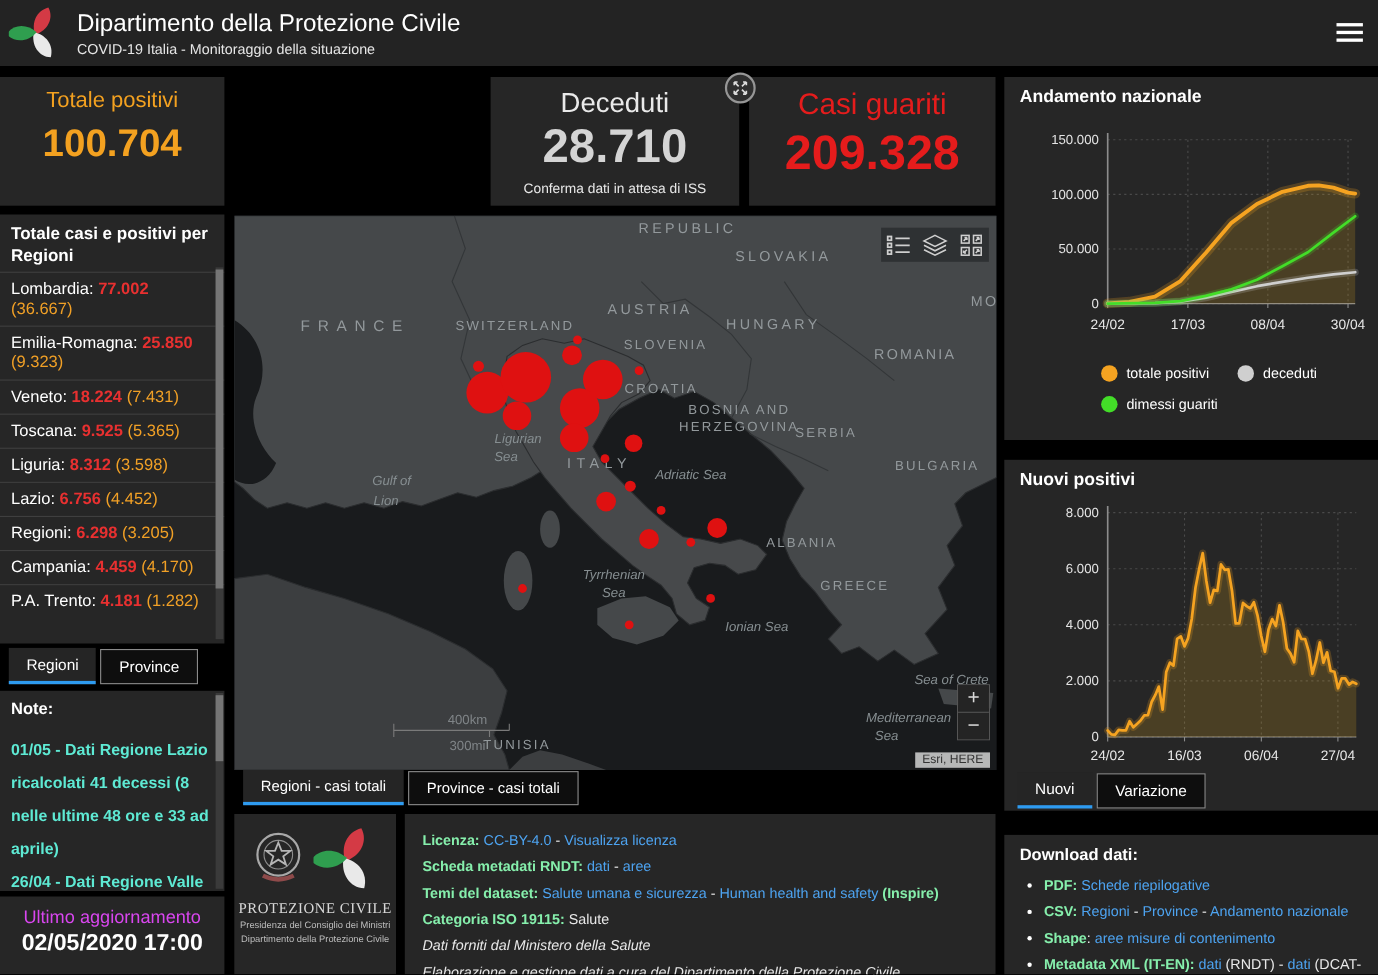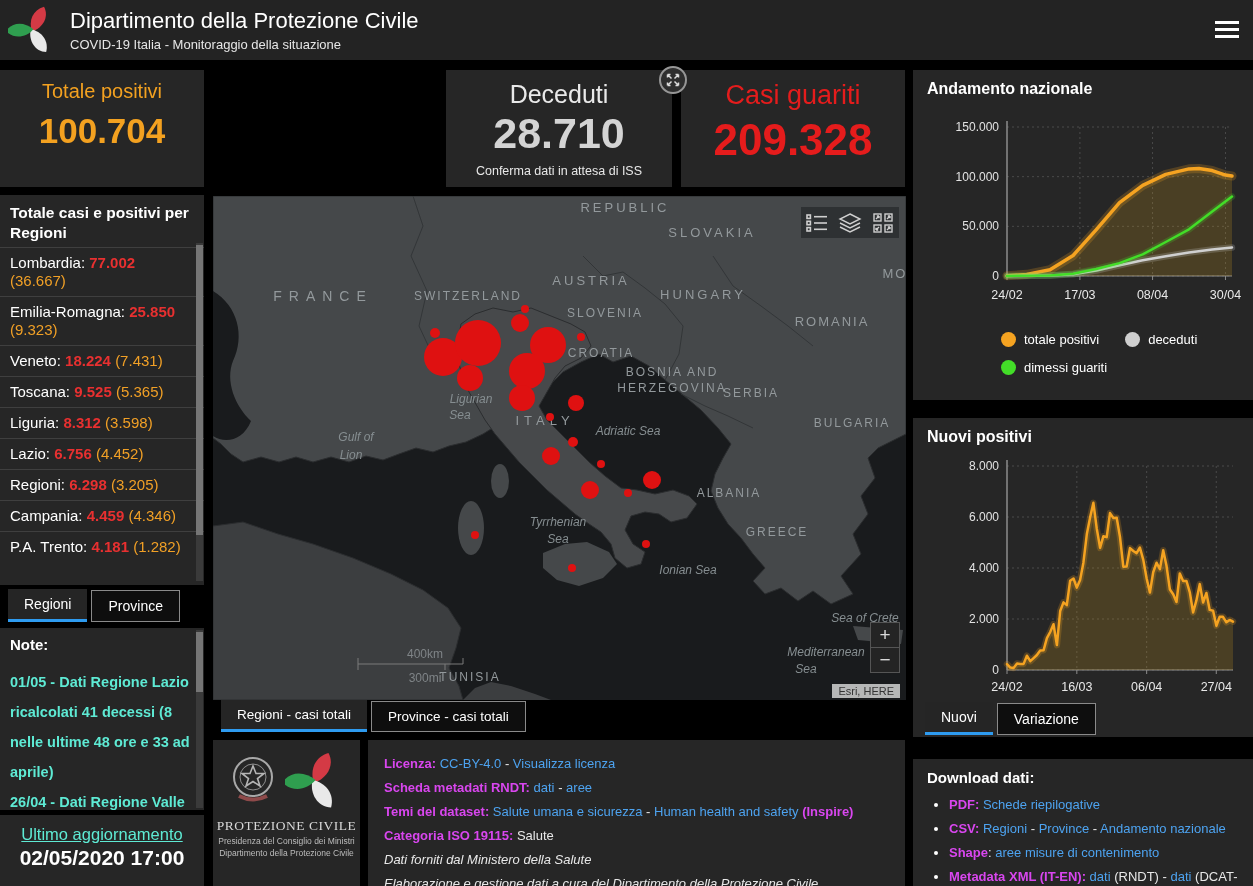--- a/index.html
+++ b/index.html
@@ -34,40 +34,40 @@
   .tabbar{position:absolute;display:flex;align-items:flex-end;}
   .tab{font-size:14px;padding:7px 16px;cursor:pointer;white-space:nowrap;}
   .tab.active{background:#252525;border-bottom:3px solid #2e9bf0;color:#fff;}
   .tab.inactive{background:#0e0e0e;border:1px solid #8a8a8a;color:#fff;margin-left:4px;}
   
   #notes-panel{padding:8px 14px 0 10px;overflow:hidden;font-weight:bold;}
   #notes-title{font-size:15px;margin-bottom:14px;}
   .note-line{font-size:14.5px;line-height:30px;color:#5eead4;}
   
   #update-panel{text-align:center;padding-top:10px;}
-  #update-label{font-size:16.5px;color:#5eead4;text-decoration:underline;}
+  #update-label{font-size:16.5px;color:#d946ef;}
   #update-value{font-size:21px;font-weight:bold;margin-top:2px;}
   
   #map-panel{overflow:hidden;background:#191b1d;}
   #map-controls{position:absolute;left:588px;top:11px;width:98px;height:31px;background:#2e3133;
       display:flex;align-items:center;justify-content:space-around;z-index:4;}
   .mapctl{width:24px;height:22px;cursor:pointer;}
   #zoom-box{position:absolute;left:657px;top:426px;width:28px;z-index:4;border:1px solid #555;}
   .zoombtn{height:24px;background:#242424;color:#d9d9d9;font-size:19px;text-align:center;
       line-height:24px;cursor:pointer;}
   .zoombtn + .zoombtn{border-top:1px solid #555;}
   #esri-chip{position:absolute;right:6px;bottom:2px;background:rgba(210,210,210,.85);color:#333;
       font-size:11px;padding:1px 6px;z-index:4;}
   
   #logos-panel{display:flex;flex-direction:column;align-items:center;padding-top:12px;}
   #logos-brand{font-family:"Liberation Serif",serif;font-size:13.5px;letter-spacing:.5px;color:#d8d8d8;margin-top:8px;}
   .logos-small{font-size:8.5px;color:#bdbdbd;margin-top:2px;}
   
   #license-panel{padding:12px 16px;font-size:13px;line-height:1.85;}
-  .seg-label{font-weight:bold;color:#d946ef;}
+  .seg-label{font-weight:bold;color:#86efac;}
   .seg-link{color:#4da3f0;cursor:pointer;}
   .seg-text{color:#e8e8e8;}
   .seg-italic{font-style:italic;color:#e8e8e8;}
   
   .chart-title{position:absolute;left:14px;top:10px;font-size:16px;font-weight:bold;}
   #legend{position:absolute;left:88px;top:262px;width:240px;display:flex;flex-wrap:wrap;
       column-gap:26px;row-gap:13px;}
   .leg-item{display:flex;align-items:center;font-size:13px;}
   .leg-dot{width:15px;height:15px;border-radius:50%;margin-right:8px;}
   
@@ -121,21 +121,21 @@
   <div id="regions-panel" class="panel" style="left:0;top:195px;width:204px;height:390px;">
     <div id="regions-title">Totale casi e positivi per Regioni</div>
     <div id="regions-list">
         <div class="rrow"><span class="rname">Lombardia:</span> <span class="rtot">77.002</span> <span class="rpos">(36.667)</span></div>
         <div class="rrow"><span class="rname">Emilia-Romagna:</span> <span class="rtot">25.850</span> <span class="rpos">(9.323)</span></div>
         <div class="rrow"><span class="rname">Veneto:</span> <span class="rtot">18.224</span> <span class="rpos">(7.431)</span></div>
         <div class="rrow"><span class="rname">Toscana:</span> <span class="rtot">9.525</span> <span class="rpos">(5.365)</span></div>
         <div class="rrow"><span class="rname">Liguria:</span> <span class="rtot">8.312</span> <span class="rpos">(3.598)</span></div>
         <div class="rrow"><span class="rname">Lazio:</span> <span class="rtot">6.756</span> <span class="rpos">(4.452)</span></div>
         <div class="rrow"><span class="rname">Regioni:</span> <span class="rtot">6.298</span> <span class="rpos">(3.205)</span></div>
-        <div class="rrow"><span class="rname">Campania:</span> <span class="rtot">4.459</span> <span class="rpos">(4.346)</span></div>
+        <div class="rrow"><span class="rname">Campania:</span> <span class="rtot">4.459</span> <span class="rpos">(4.170)</span></div>
         <div class="rrow"><span class="rname">P.A. Trento:</span> <span class="rtot">4.181</span> <span class="rpos">(1.282)</span></div>
       </div>
     <div class="vscroll" style="top:48px;height:338px;">
       <div class="vthumb" style="top:2px;height:290px;"></div>
     </div>
   </div>
   <div class="tabbar" style="left:8px;top:589px;">
     <div class="tab active">Regioni</div>
     <div class="tab inactive">Province</div>
   </div>

